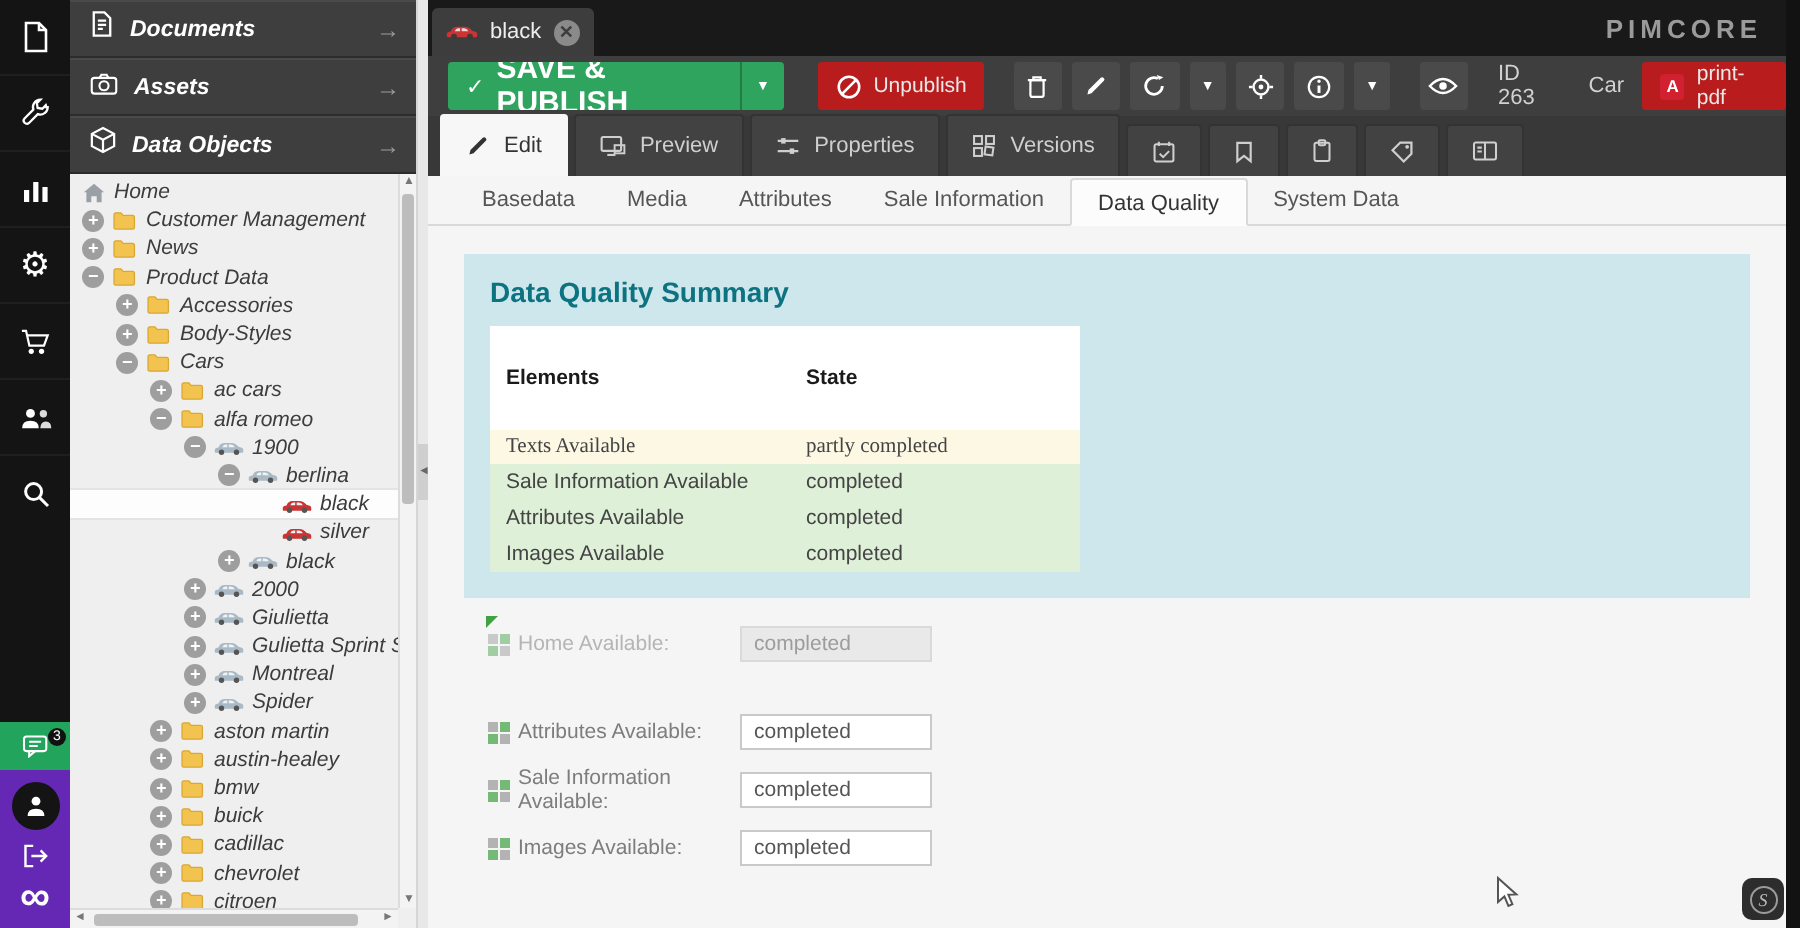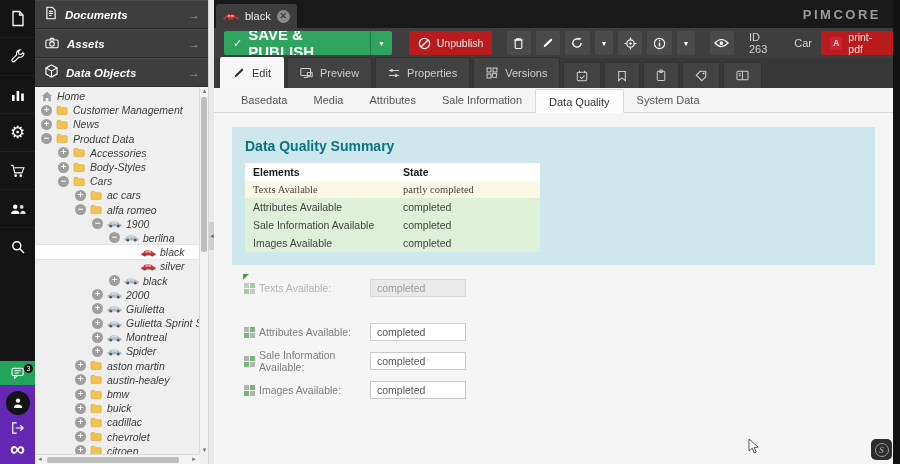--- a/index.html
+++ b/index.html
@@ -69,21 +69,21 @@
   .mtab.active { background:#f7f7f7; color:#333; border-color:#f7f7f7; height:28px; }
 
   .subtabs { height:25px; background:#f5f5f5; border-bottom:1px solid #d9d9d9; display:flex; align-items:flex-end; padding-left:14px; flex:0 0 25px; }
   .stab { font-size:11px; color:#555; padding:0 13px; height:24px; line-height:24px; cursor:pointer; }
   .stab.active { background:#fcfcfc; border:1px solid #d9d9d9; border-bottom:1px solid #fcfcfc; margin-bottom:-1px; color:#333; border-radius:2px 2px 0 0; }
 
   .content { flex:1; background:#f5f5f5; padding:14px 18px 0 18px; position:relative; }
   .summary { background:#cde7ec; padding:11px 13px 13px; }
   .summary-title { color:#0d7380; font-size:14px; font-weight:bold; margin-bottom:9px; }
   table.dq { border-collapse:collapse; width:295px; font-size:10.5px; }
-  table.dq th { background:#fff; text-align:left; font-weight:bold; color:#1a1a1a; padding:3px 8px; height:17px; }
+  table.dq th { background:#fff; text-align:left; font-weight:bold; color:#1a1a1a; padding:20px 8px; height:17px; }
   table.dq td { padding:3px 8px; color:#444; height:17px; }
   tr.partial { background:#fcf8e3;font-family:Liberation Serif, serif; }
   tr.complete { background:#dff0d8; }
 
   .langbar { margin-top:16px; display:flex; gap:4px; border-bottom:1px solid #d0d0d0; padding-left:1px; }
   .ltab { height:22px; display:flex; align-items:center; gap:6px; padding:0 10px; background:#ececec; border:1px solid #d0d0d0; border-radius:2px 2px 0 0; font-size:11px; color:#555; margin-bottom:-1px; cursor:pointer; }
   .ltab.active { background:#fff; border-bottom-color:#fff; color:#333; }
   .flag { width:16px; height:11px; display:inline-block; border:1px solid rgba(0,0,0,.15); }
   .flag-de { background:linear-gradient(#000 33%, #dd0000 33%, #dd0000 66%, #ffce00 66%); }
   .flag-fr { background:linear-gradient(90deg, #002395 33%, #fff 33%, #fff 66%, #ed2939 66%); }
@@ -671,25 +671,25 @@
             <th style="width:150px;">Elements</th>
             <th style="width:145px;">State</th>
           </tr>
             </thead>
           <tbody id="dq-body">
               <tr class="partial">
                 <td>Texts Available</td>
                 <td>partly completed</td>
               </tr>
               <tr class="complete">
-                <td>Attributes Available</td>
+                <td>Sale Information Available</td>
                 <td>completed</td>
               </tr>
               <tr class="complete">
-                <td>Sale Information Available</td>
+                <td>Attributes Available</td>
                 <td>completed</td>
               </tr>
               <tr class="complete">
                 <td>Images Available</td>
                 <td>completed</td>
               </tr>
             </tbody>
         </table>
       </div>
 
@@ -697,21 +697,21 @@
       <div class="fields" id="fields">
           <div class="frow first disabled">
             <span class="flabel-wrap">
               <span class="dirty-marker"></span>
               <span class="calc-icon">
                 <i class="c-gray"></i>
                 <i class="c-green"></i>
                 <i class="c-green"></i>
                 <i class="c-gray"></i>
               </span>
-              <span class="flabel">Texts Available:</span>
+              <span class="flabel">Home Available:</span>
             </span>
             <input class="finput" readonly="" value="completed" style="">
           </div>
           <div class="frow gap-big">
             <span class="flabel-wrap">
               <span class="calc-icon">
                 <i class="c-gray"></i>
                 <i class="c-green"></i>
                 <i class="c-green"></i>
                 <i class="c-gray"></i>

